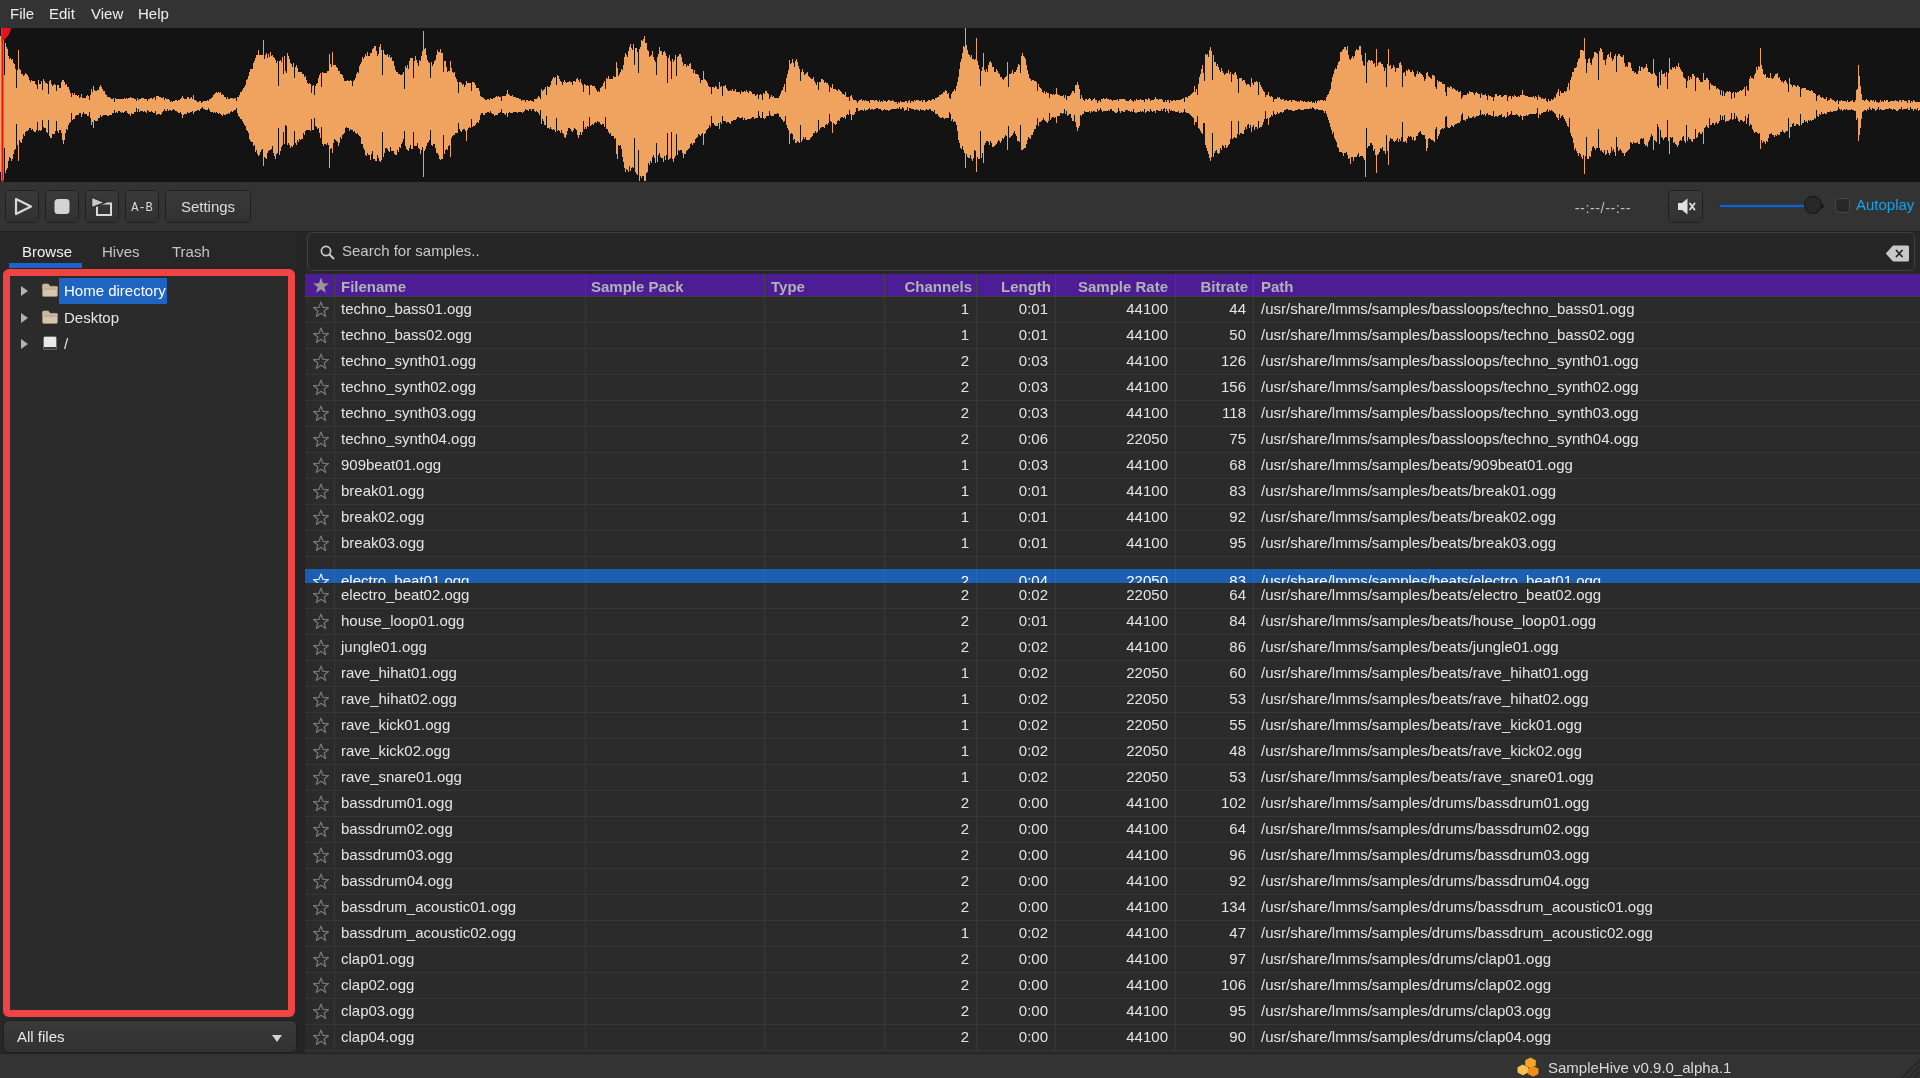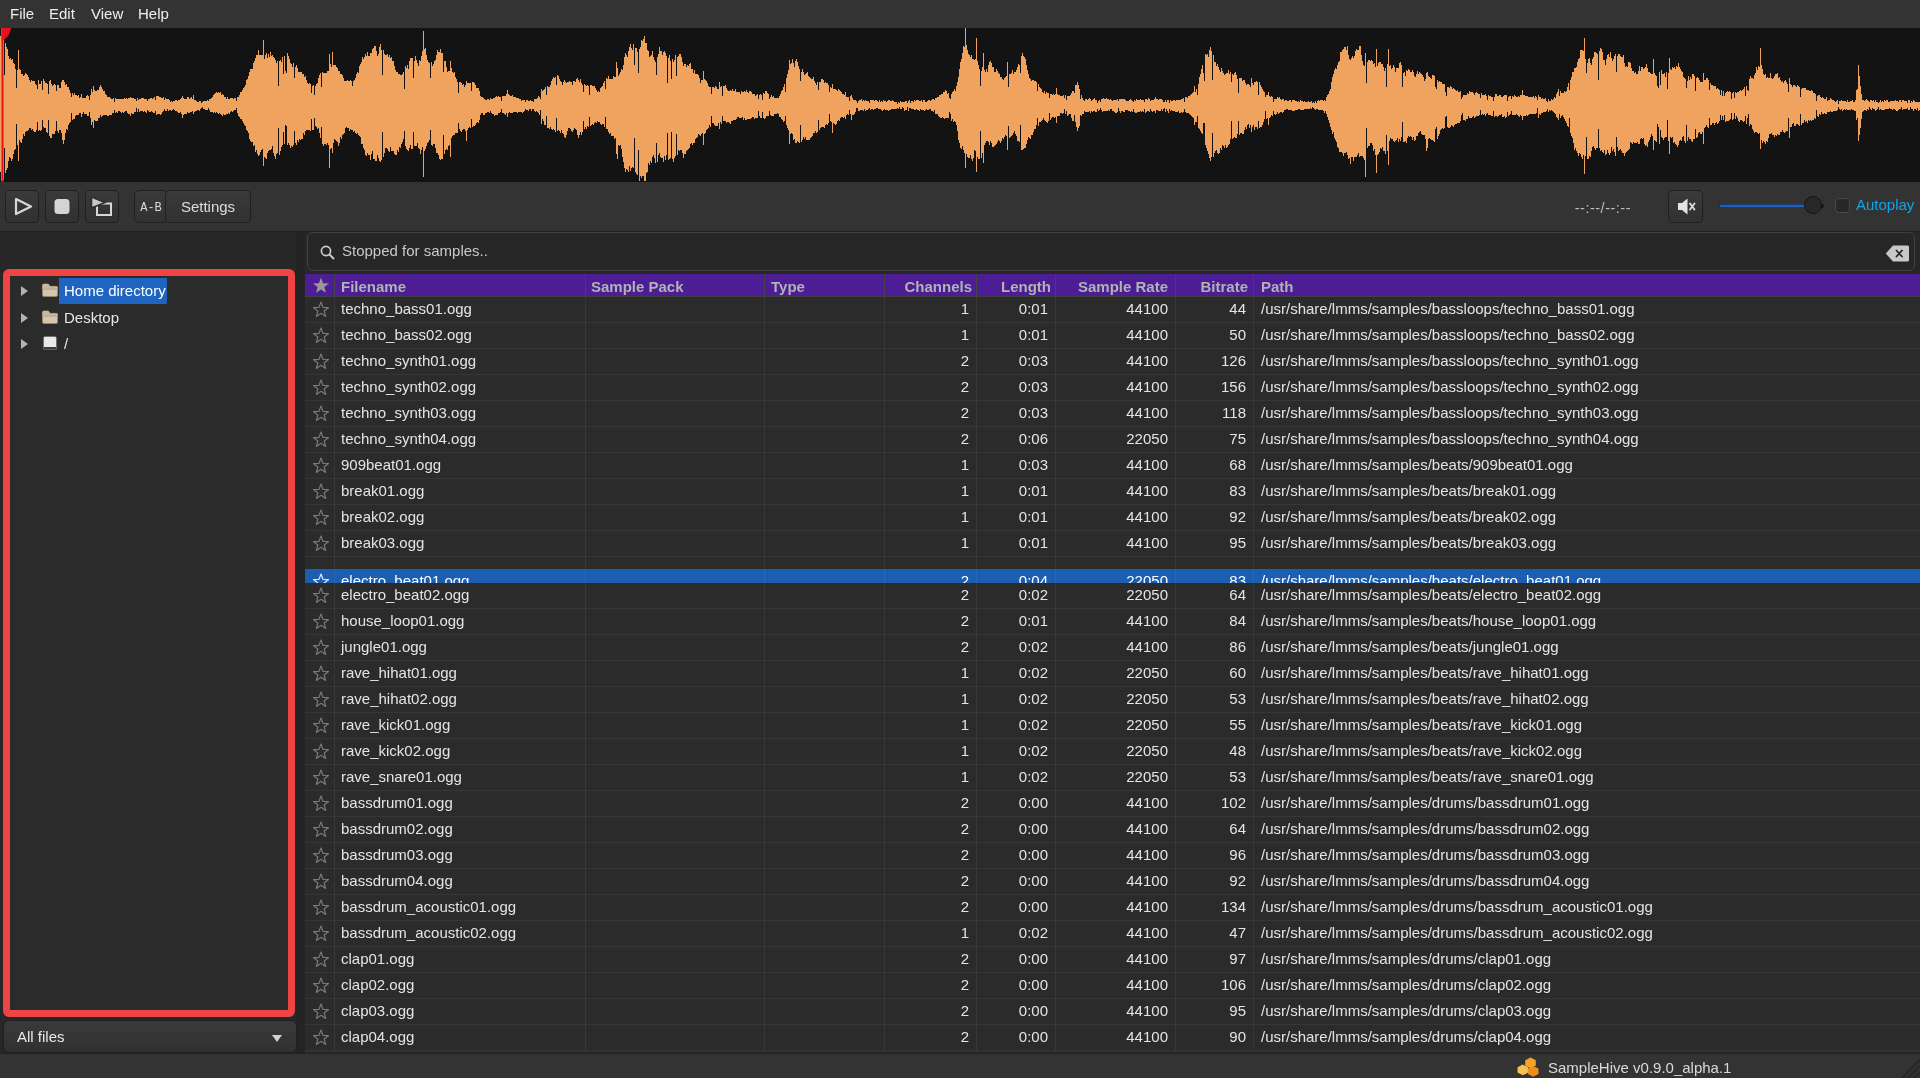--- a/index.html
+++ b/index.html
@@ -93,21 +93,21 @@
     <svg width="32" height="31" viewBox="0 0 32 31">
         <rect x="8.5" y="8" width="15" height="15" rx="3.5" fill="#d4d4d4"></rect>
       </svg>
   </div>
   <div class="btn" style="left:85px; width:34px;">
     <svg width="32" height="31" viewBox="0 0 32 31">
       <rect x="11" y="12.5" width="14" height="11.5" fill="none" stroke="#d8d8d8" stroke-width="2"></rect>
       <polygon points="5.5,6 19,11.5 5.5,17" fill="#c8c8c8" stroke="#2f2f2f" stroke-width="1.6"></polygon>
     </svg>
   </div>
-  <div class="btn" style="left:134px; width:34px;">
+  <div class="btn" style="left:125px; width:34px;">
     <svg width="32" height="31" viewBox="0 0 32 31">
       <text x="16" y="20" font-family="Liberation Mono, monospace" font-size="12" fill="#d8d8d8" text-anchor="middle">A-B</text>
     </svg>
   </div>
   <div class="btn" style="left:165px; width:86px; text-align:center;">
     <span style="font-size:15px; color:#dcdcdc; line-height:31px;">Settings</span>
   </div>
   <div id="time">--:--/--:--</div>
   <div class="btn" style="left:1668px; width:35px;">
     <svg width="33" height="31" viewBox="0 0 33 31">
@@ -120,20 +120,26 @@
     <rect x="0" y="3" width="105" height="4" rx="2" fill="#181818"></rect>
     <rect x="0.5" y="3.5" width="95" height="3" rx="1.5" fill="#1c60ba"></rect>
   </svg>
   <div class="abs" style="left:1804px; top:14px; width:18px; height:18px; border-radius:50%;
        background:#282828; border:1px solid #141414;"></div>
   <div id="autoplay-box"></div>
   <div id="autoplay-lbl">Autoplay</div>
 </div>
 <div id="content">
   <div id="leftpanel">
+    <div id="tabs">
+      <span class="act" style="left:22px">Browse</span>
+      <span style="left:102px">Hives</span>
+      <span style="left:172px">Trash</span>
+      <div id="tabline"></div>
+    </div>
     <div id="tree">
       <div class="trow" style="top:2px">
         <div id="treesel"></div>
         <div class="texp"></div>
         <svg class="abs" style="left:31px; top:3px" width="18" height="18" viewBox="0 0 18 18">
           <path d="M1.5 14 L1.5 4.5 Q1.5 3 3 3 L7.3 3 L9 5.4 L15 5.4 Q16.5 5.4 16.5 6.9 L16.5 14 Q16.5 15.5 15 15.5 L3 15.5 Q1.5 15.5 1.5 14 Z" fill="#d5c6b0" stroke="#96876d" stroke-width="0.9"></path>
           <path d="M1.5 8 L1.5 4.5 Q1.5 3 3 3 L7.3 3 L9 5.4 L16.5 5.4 L16.5 8 Z" fill="#c8b89d"></path>
           <path d="M1.5 8.2 L16.5 8.2" stroke="#b3a186" stroke-width="0.9"></path>
         </svg>
         <span class="tlabel" style="left:54px; color:#ffffff;">Home directory</span>
@@ -160,21 +166,21 @@
       <span>All files</span>
       <div id="dd-arrow"></div>
     </div>
   </div>
   <div id="rightpanel">
     <div id="search">
       <svg class="abs" style="left:11px; top:11px" width="17" height="17" viewBox="0 0 17 17">
         <circle cx="7" cy="7" r="4.6" fill="none" stroke="#cdcdcd" stroke-width="1.7"></circle>
         <path d="M10.5 10.5 L14.5 14.5" stroke="#cdcdcd" stroke-width="1.9" stroke-linecap="round"></path>
       </svg>
-      <span>Stopped for samples..</span>
+      <span>Search for samples..</span>
       <svg class="abs" style="left:1577px; top:12px" width="25" height="17" viewBox="0 0 25 17">
         <path d="M8 0.5 L22.5 0.5 Q24 0.5 24 2 L24 15 Q24 16.5 22.5 16.5 L8 16.5 L0.8 8.5 Z" fill="#c8c8c8"></path>
         <path d="M11.5 5.5 L17 11.5 M17 5.5 L11.5 11.5" stroke="#252525" stroke-width="1.8" stroke-linecap="round"></path>
       </svg>
     </div>
     <div id="thead">
       <svg class="abs" style="left:8px; top:3px" width="16" height="18" viewBox="0 0 16 18">
           <path d="M8.00 0.60L10.06 6.17L15.99 6.40L11.33 10.08L12.94 15.80L8.00 12.50L3.06 15.80L4.67 10.08L0.01 6.40L5.94 6.17Z" fill="#989898"></path>
         </svg>
       <span style="left:36px">Filename</span>

